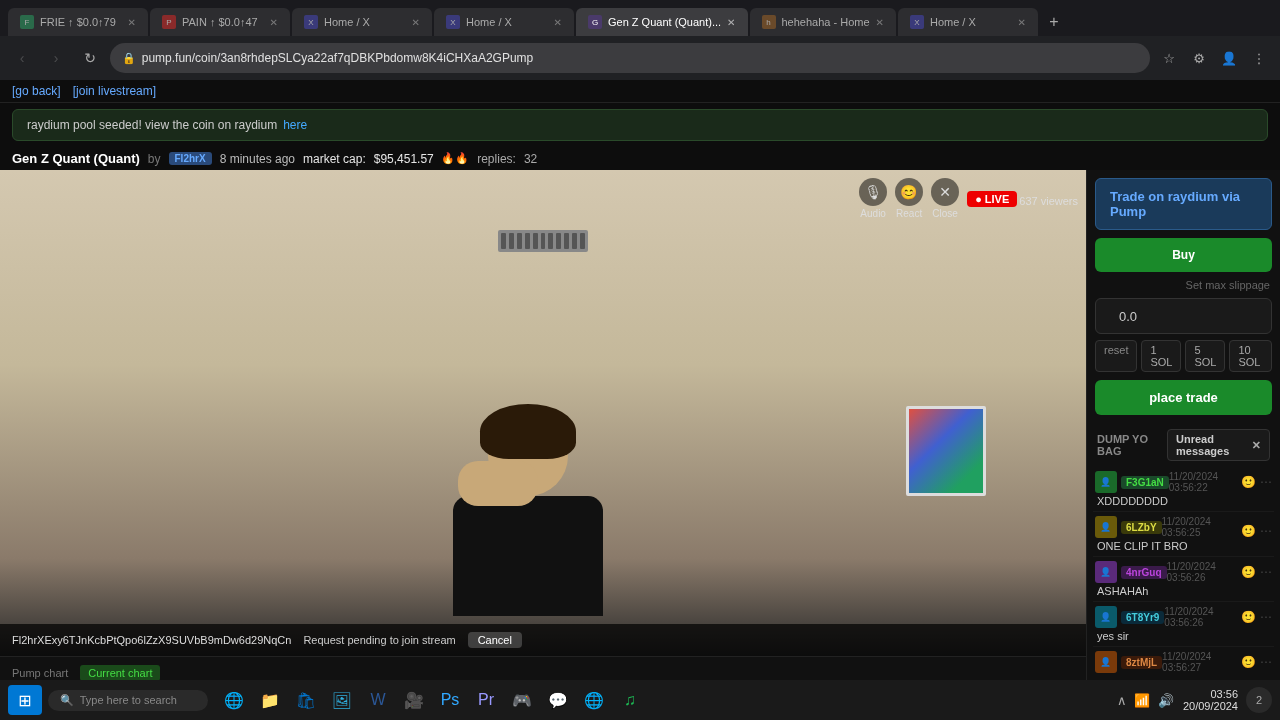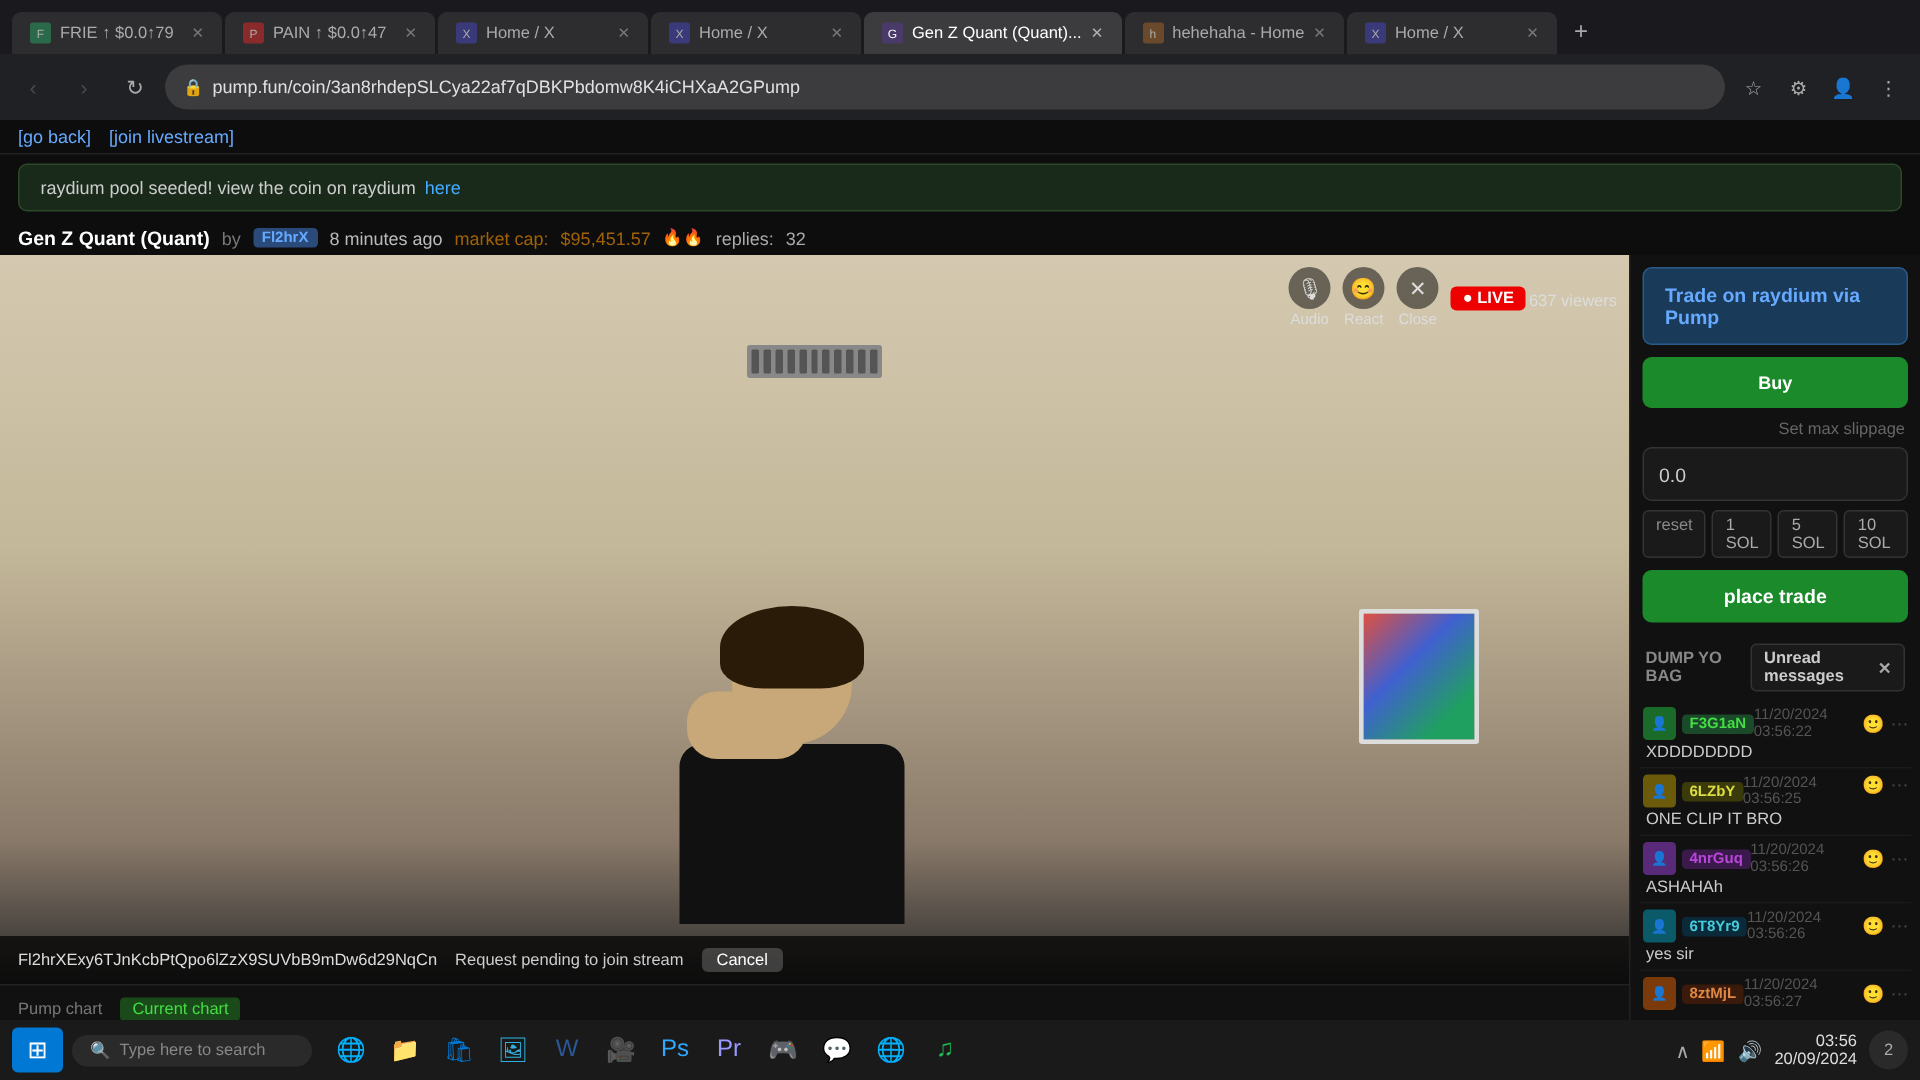--- a/index.html
+++ b/index.html
@@ -149,21 +149,21 @@
     .coin-header .coin-name { color: #fff; font-weight: bold; font-size: 13px; }
     .coin-header .by-text { color: #777; }
     .creator-badge {
       background: #2a4a7a;
       color: #6af;
       padding: 1px 6px;
       border-radius: 3px;
       font-size: 10px;
       font-weight: bold;
     }
-    .market-cap { color: #a16207; text-align: center; }
+    .market-cap { color: #e5e5e5; text-align: center; }
     .replies { color: #aaa; }
     .fire-icons { font-size: 11px; }
 
     
     .main-layout {
       display: flex;
       flex: 1;
       overflow: hidden;
     }
 
@@ -416,21 +416,21 @@
     .slippage-text { color: #666; font-size: 11px; }
 
     
     .sol-input-row {
       display: flex;
       align-items: center;
       margin: 0 8px 6px;
       background: #1a1a1a;
       border: 1px solid #333;
       border-radius: 6px;
-      padding: 6px 10px;
+      padding: 6px 23px;
     }
     .sol-input {
       flex: 1;
       background: transparent;
       border: none;
       color: #ccc;
       font-size: 13px;
       outline: none;
     }
     .sol-label { color: #aaa; font-size: 10px; margin-right: 4px; }
@@ -862,21 +862,21 @@
             </div>
             <div class="chat-text">XDDDDDDDD</div>
           </div>
 
           <div class="chat-message">
             <div class="chat-msg-header">
               <div style="display:flex;align-items:center;gap:4px;">
                 <div class="chat-avatar yellow">👤</div>
                 <span class="chat-username-badge badge-yellow">6LZbY</span>
               </div>
-              <div style="display:flex;align-items:flex-start;gap:4px;">
+              <div style="display:flex;align-items:flex-end;gap:4px;">
                 <span class="chat-timestamp">11/20/2024 03:56:25</span>
                 <div class="chat-actions">
                   <span>🙂</span>
                   <span>⋯</span>
                 </div>
               </div>
             </div>
             <div class="chat-text">ONE CLIP IT BRO</div>
           </div>
 

